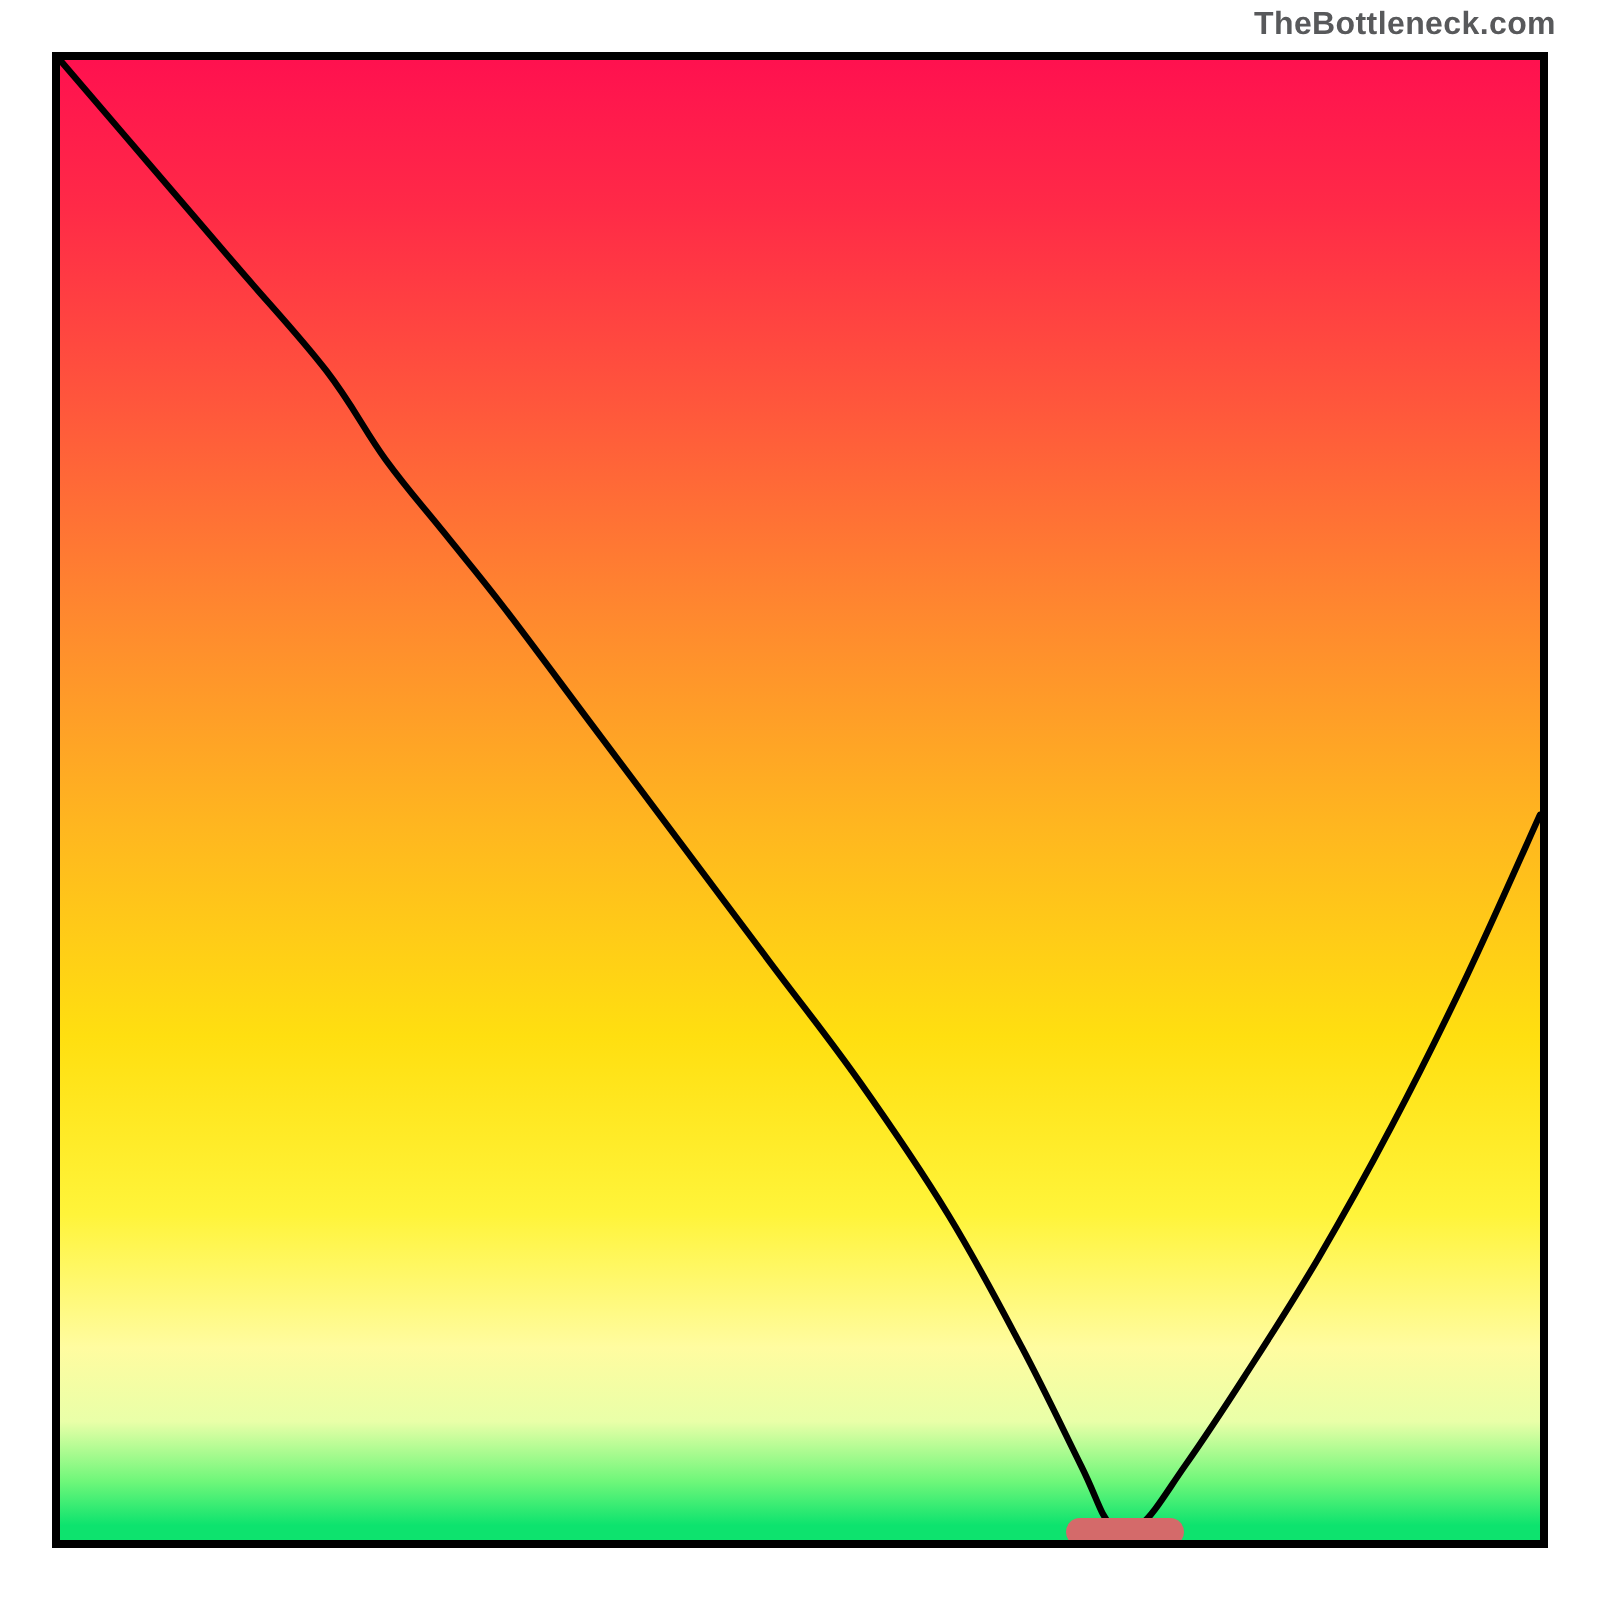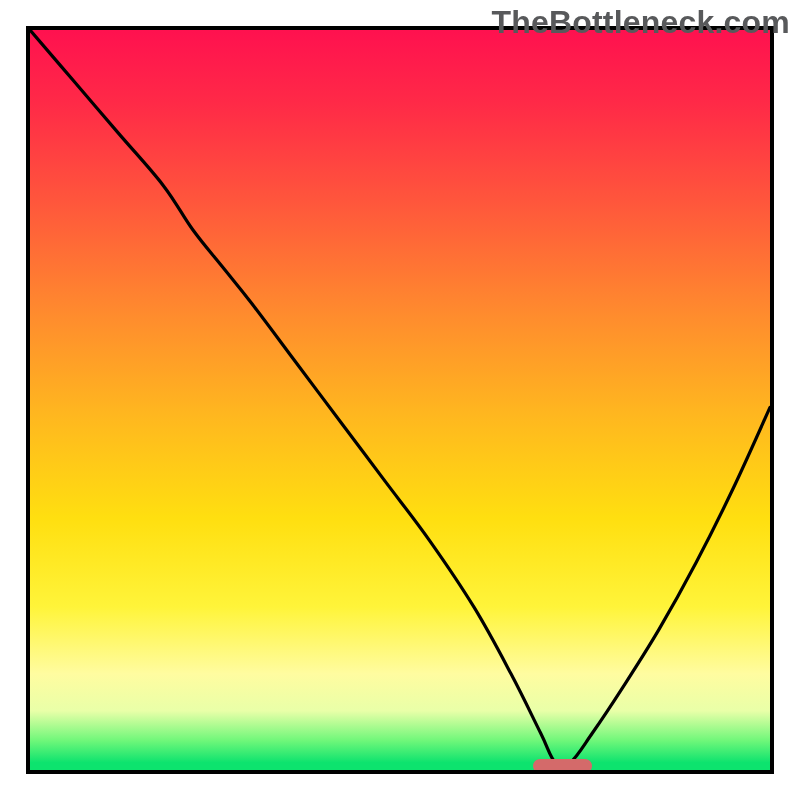--- a/index.html
+++ b/index.html
@@ -12,22 +12,22 @@
     font-family: Arial, Helvetica, sans-serif;
   }
   .wrap {
     position: relative;
     width: 800px;
     height: 800px;
   }
   .watermark {
     position: absolute;
     top: 4px;
-    right: 10px;
-    font-size: 32px;
+    right: 22px;
+    font-size: 16px;
     font-weight: 600;
     color: #58595b;
     letter-spacing: 0.2px;
     z-index: 10;
   }
   .plot-frame {
     position: absolute;
     left: 26px;
     top: 26px;
     width: 748px;   

